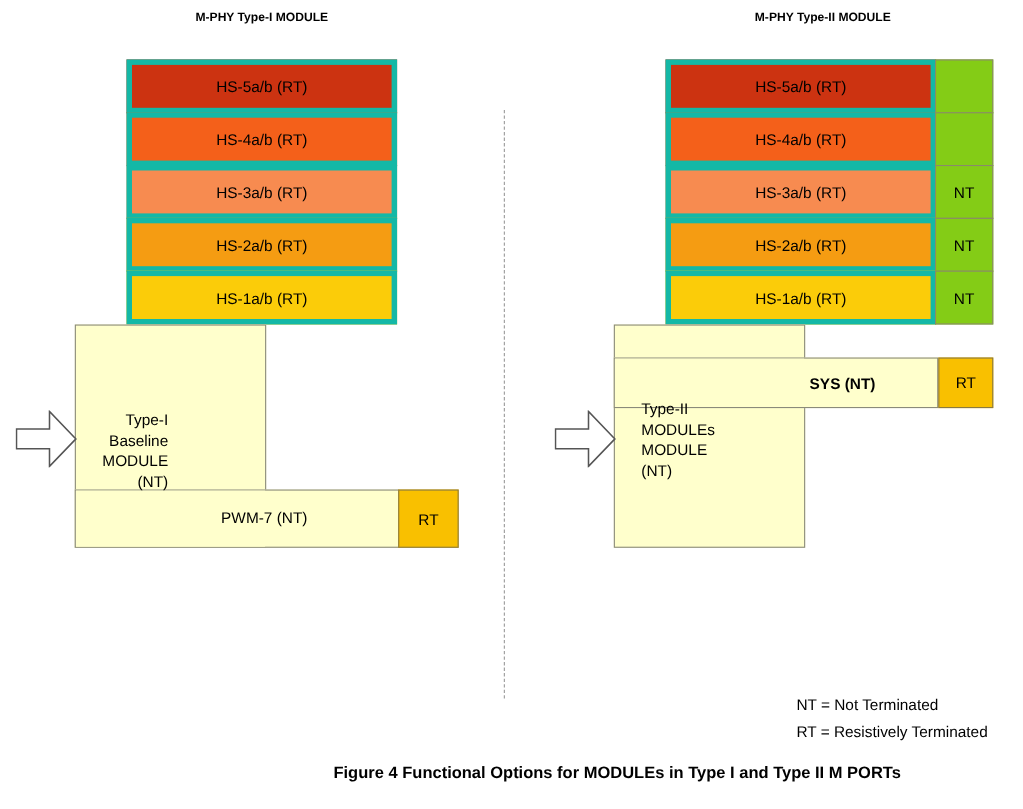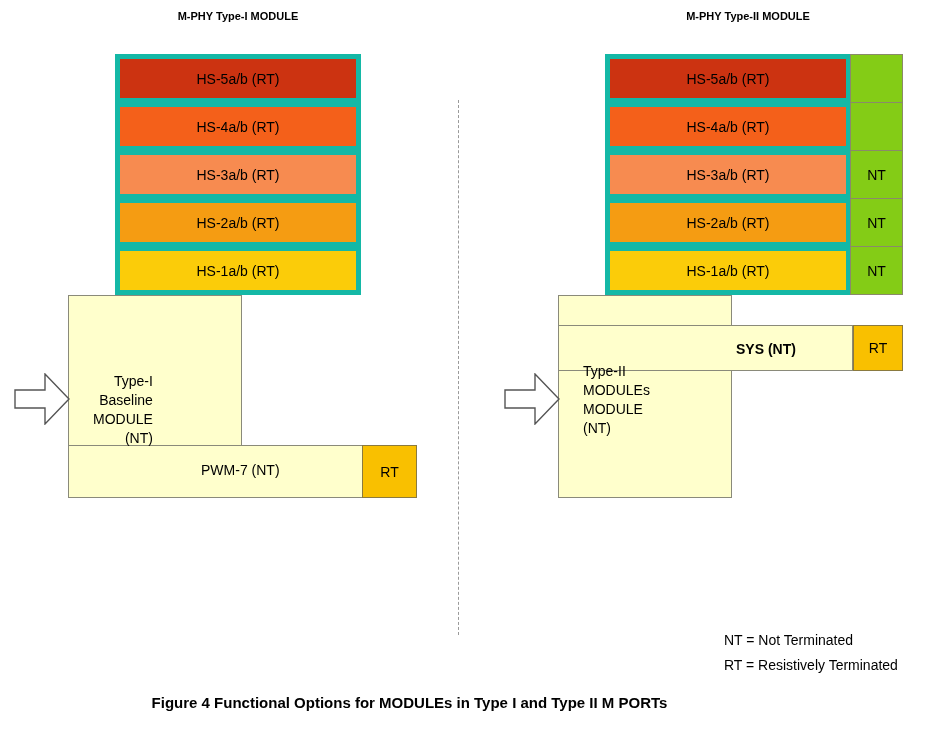--- a/index.html
+++ b/index.html
@@ -94,21 +94,21 @@
     position: absolute;
     font-size: 14px;
     line-height: 25px;
     white-space: pre-line;
   }
   .caption {
     position: absolute;
     left: 0;
     top: 694px;
     width: 819px;
-    text-align: center;
+    text-align: right;
     font-weight: bold;
     font-size: 15px;
   }
   .arrow { position: absolute; }
 </style>
 </head>
 <body>
 
 <div class="fig-title" id="title-left">M-PHY Type-I MODULE</div>
 <div class="fig-title" id="title-right">M-PHY Type-II MODULE</div>

